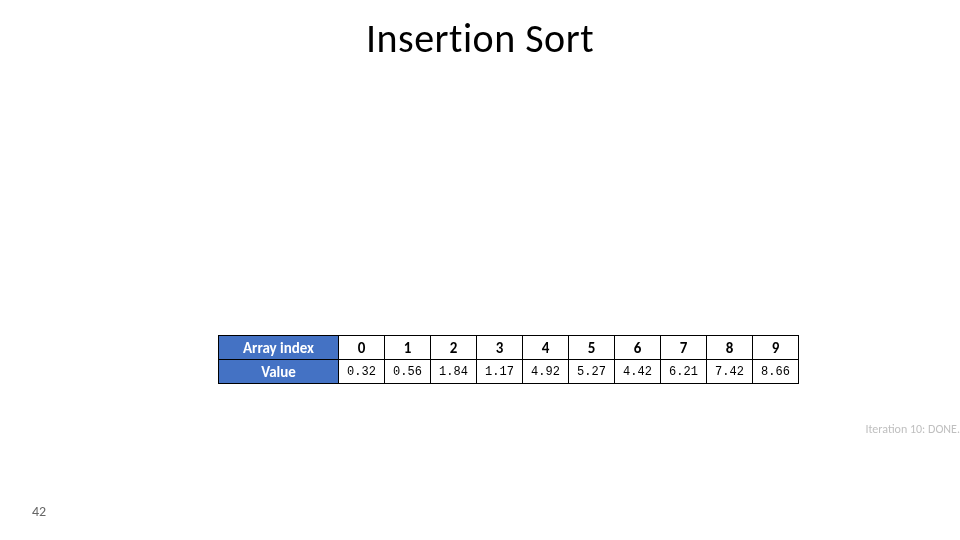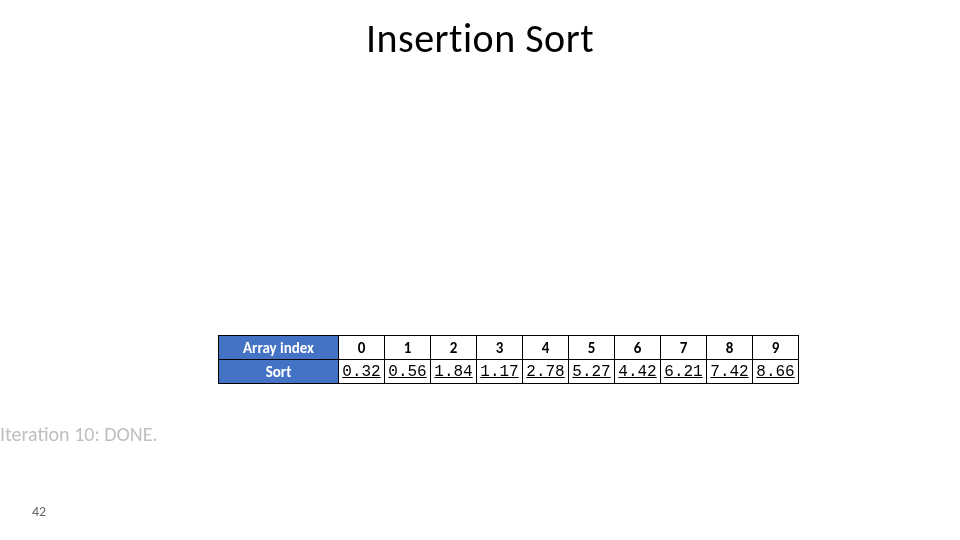--- a/index.html
+++ b/index.html
@@ -77,30 +77,29 @@
     font-size: 15px;
   }
   .idx-cell {
     width: 46px;
     font-weight: 700;
     font-size: 15px;
   }
   .val-cell {
     width: 46px;
     font-family: "Courier New", monospace;
-    font-size: 16px;
-    text-decoration: underline;
+    font-size: 12px;
   }
   .caption {
     position: absolute;
     top: 422px;
     left: 0;
     width: 100%;
-    text-align: left;
-    font-size: 20px;
+    text-align: right;
+    font-size: 12px;
     color: #bfbfbf;
   }
   .page-num {
     position: absolute;
     bottom: 20px;
     left: 32px;
     font-size: 14px;
     color: #666;
   }
 </style>
@@ -124,26 +123,26 @@
         <td class="idx-cell">2</td>
         <td class="idx-cell">3</td>
         <td class="idx-cell">4</td>
         <td class="idx-cell">5</td>
         <td class="idx-cell">6</td>
         <td class="idx-cell">7</td>
         <td class="idx-cell">8</td>
         <td class="idx-cell">9</td>
       </tr>
       <tr>
-        <th class="row-label">Sort</th>
+        <th class="row-label">Value</th>
         <td class="val-cell">0.32</td>
         <td class="val-cell">0.56</td>
         <td class="val-cell">1.84</td>
         <td class="val-cell">1.17</td>
-        <td class="val-cell">2.78</td>
+        <td class="val-cell">4.92</td>
         <td class="val-cell">5.27</td>
         <td class="val-cell">4.42</td>
         <td class="val-cell">6.21</td>
         <td class="val-cell">7.42</td>
         <td class="val-cell">8.66</td>
       </tr>
     </tbody>
       </table>
   </div>
 

